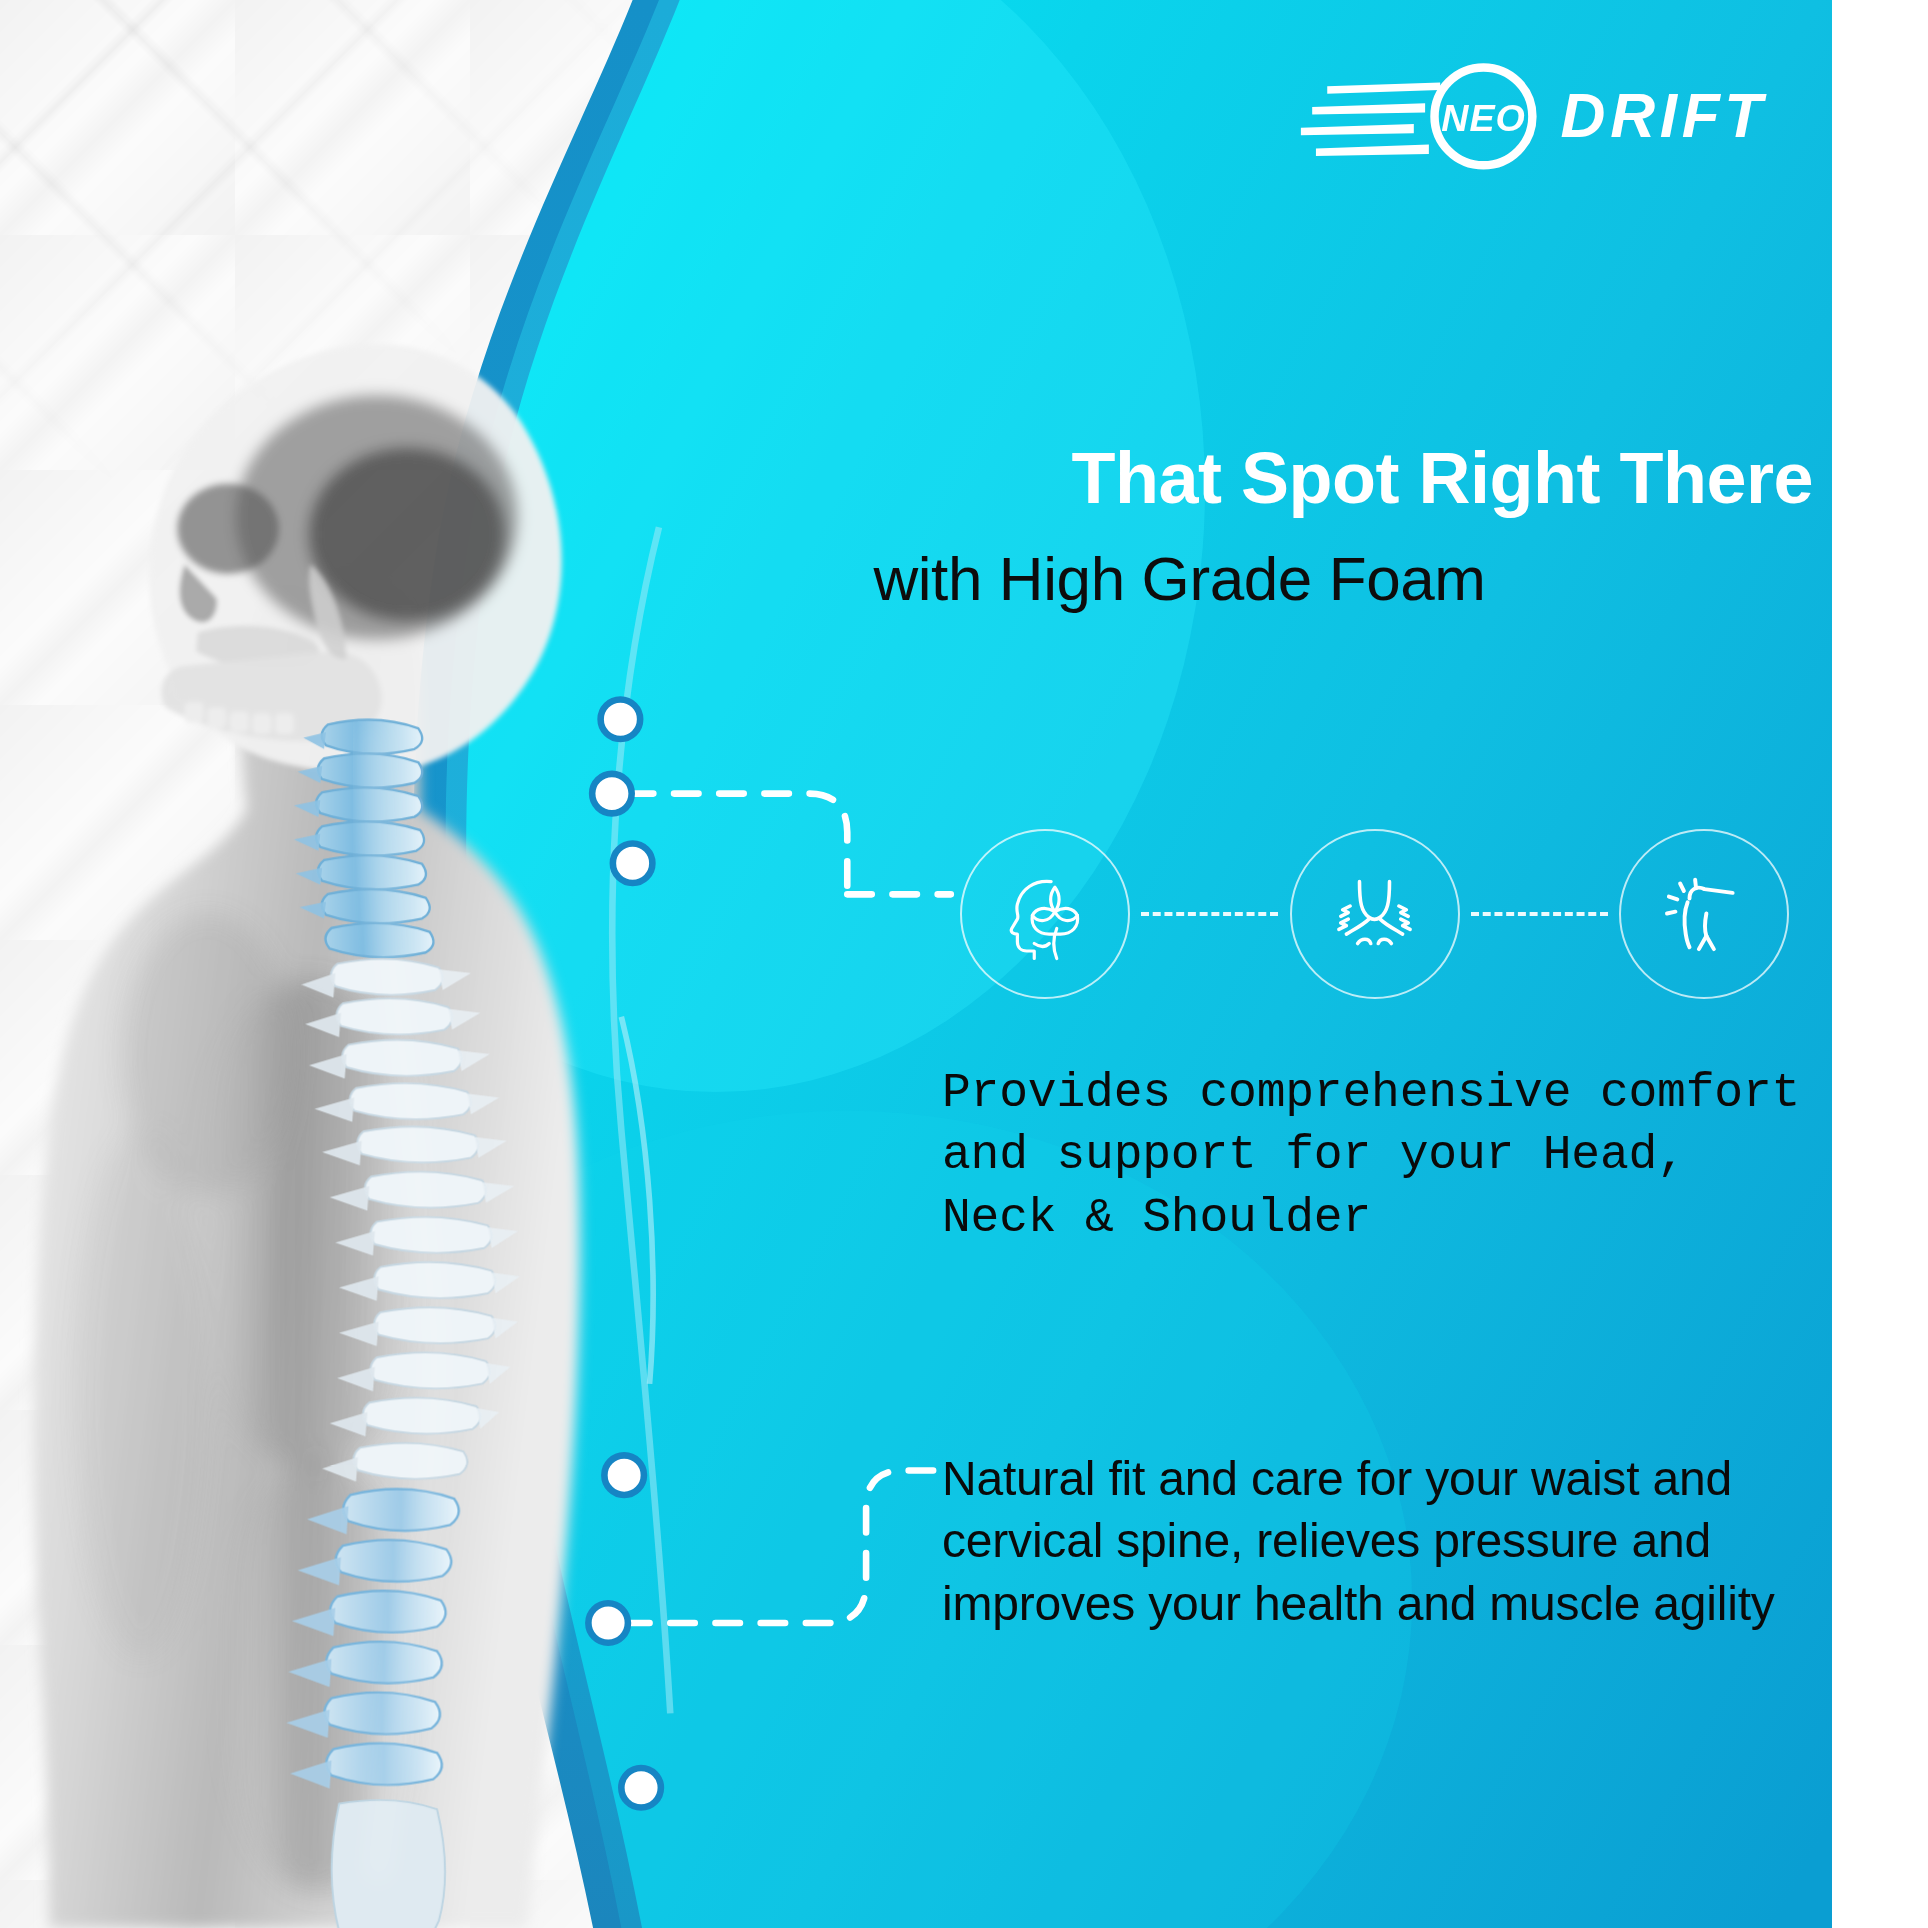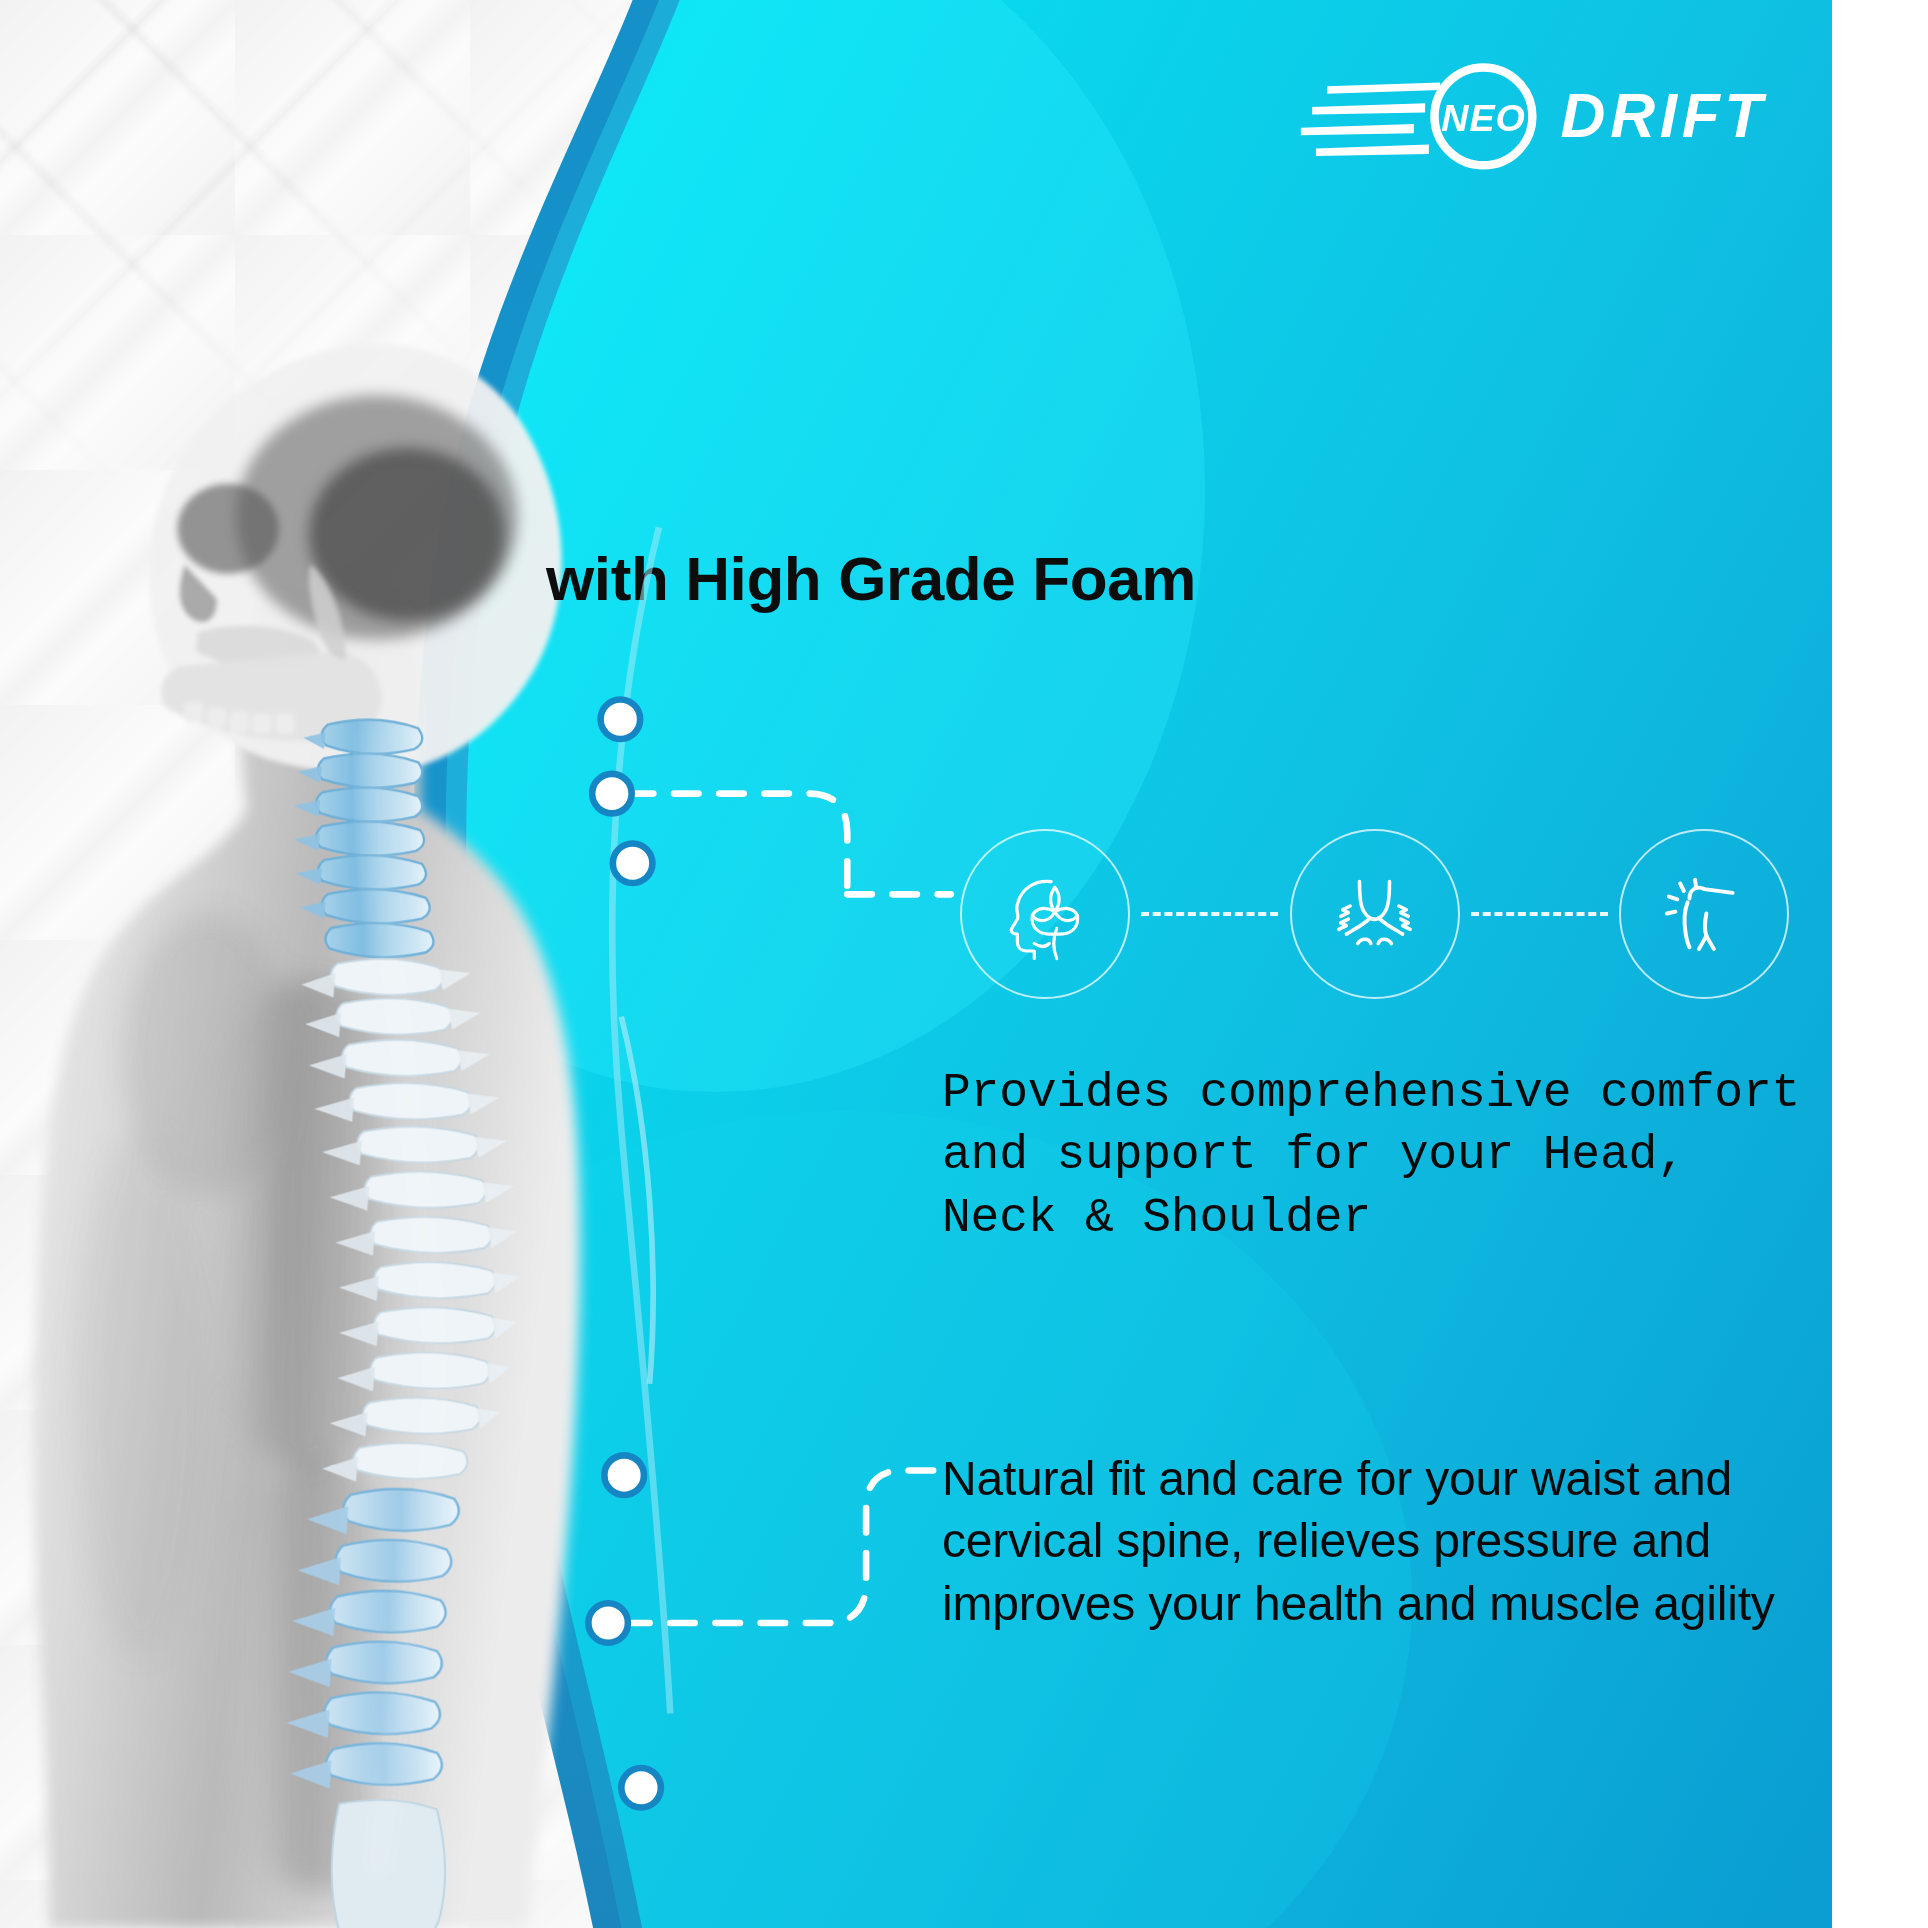--- a/index.html
+++ b/index.html
@@ -80,25 +80,25 @@
     color: #ffffff;
     font-weight: 700;
     font-size: 72px;
     line-height: 1.04;
     letter-spacing: -0.5px;
   }
   .subheadline {
     position: absolute;
     left: 546px; top: 546px;
     width: 1318px;
-    text-align: left;
+    text-align: center;
     padding-right: 51px;
     box-sizing: border-box;
     color: #0d0d0d;
-    font-weight: 700;
+    font-weight: 400;
     font-size: 62px;
     line-height: 1.06;
     letter-spacing: -0.4px;
   }
 
   
   .icon-row {
     position: absolute;
     left: 960px; top: 829px;
     width: 829px; height: 169px;
@@ -419,20 +419,21 @@
         <polygon points="18,96 138,92 138,102 18,104"></polygon>
       </g>
 
       <circle cx="196" cy="62" r="52" fill="none" stroke="#ffffff" stroke-width="9"></circle>
       <text x="196" y="78" text-anchor="middle" font-family="'Liberation Sans', sans-serif" font-size="40" font-weight="700" font-style="italic" letter-spacing="1" fill="#ffffff">NEO</text>
 
       <text x="278" y="84" text-anchor="start" font-family="'Liberation Sans', sans-serif" font-size="66" font-weight="700" font-style="italic" letter-spacing="5" fill="#ffffff">DRIFT</text>
     </svg>
   </div>
 
+  <div class="headline">That Spot Right There</div>
   <div class="subheadline">with High Grade Foam</div>
 
   <div class="connectors">
     <svg width="1928" height="1928" viewBox="0 0 2048 2048" xmlns="http://www.w3.org/2000/svg">
 
       <path d="M 700 560 C 650 760, 640 980, 660 1200 C 678 1400, 700 1620, 712 1820" stroke="#9ce9f7" stroke-width="7" fill="none" opacity="0.55"></path>
       <path d="M 660 1080 C 690 1200, 700 1350, 690 1470" stroke="#b8eefa" stroke-width="6" fill="none" opacity="0.6"></path>
 
       <path d="M 668 843 L 860 843 C 886 843, 900 858, 900 884 L 900 950" stroke="#ffffff" stroke-width="7" fill="none" stroke-dasharray="26 22" stroke-linecap="round"></path>
       <path d="M 900 950 L 1010 950" stroke="#ffffff" stroke-width="7" fill="none" stroke-dasharray="26 22" stroke-linecap="round"></path>

